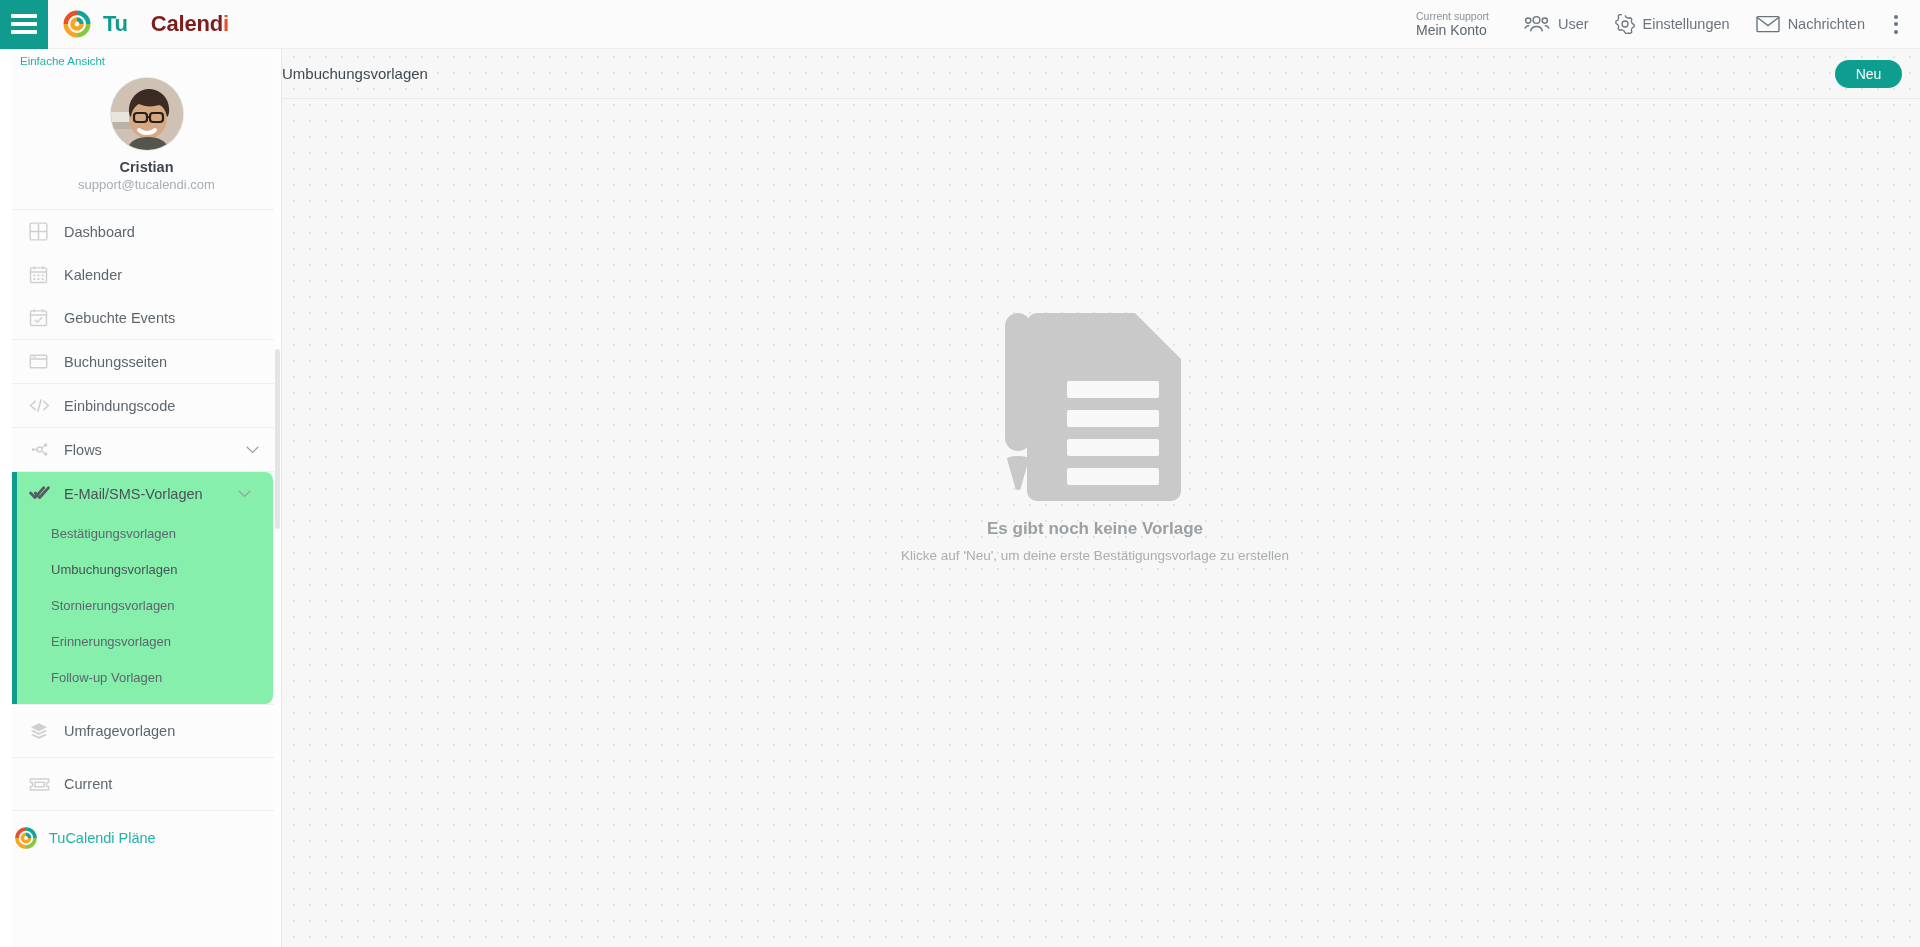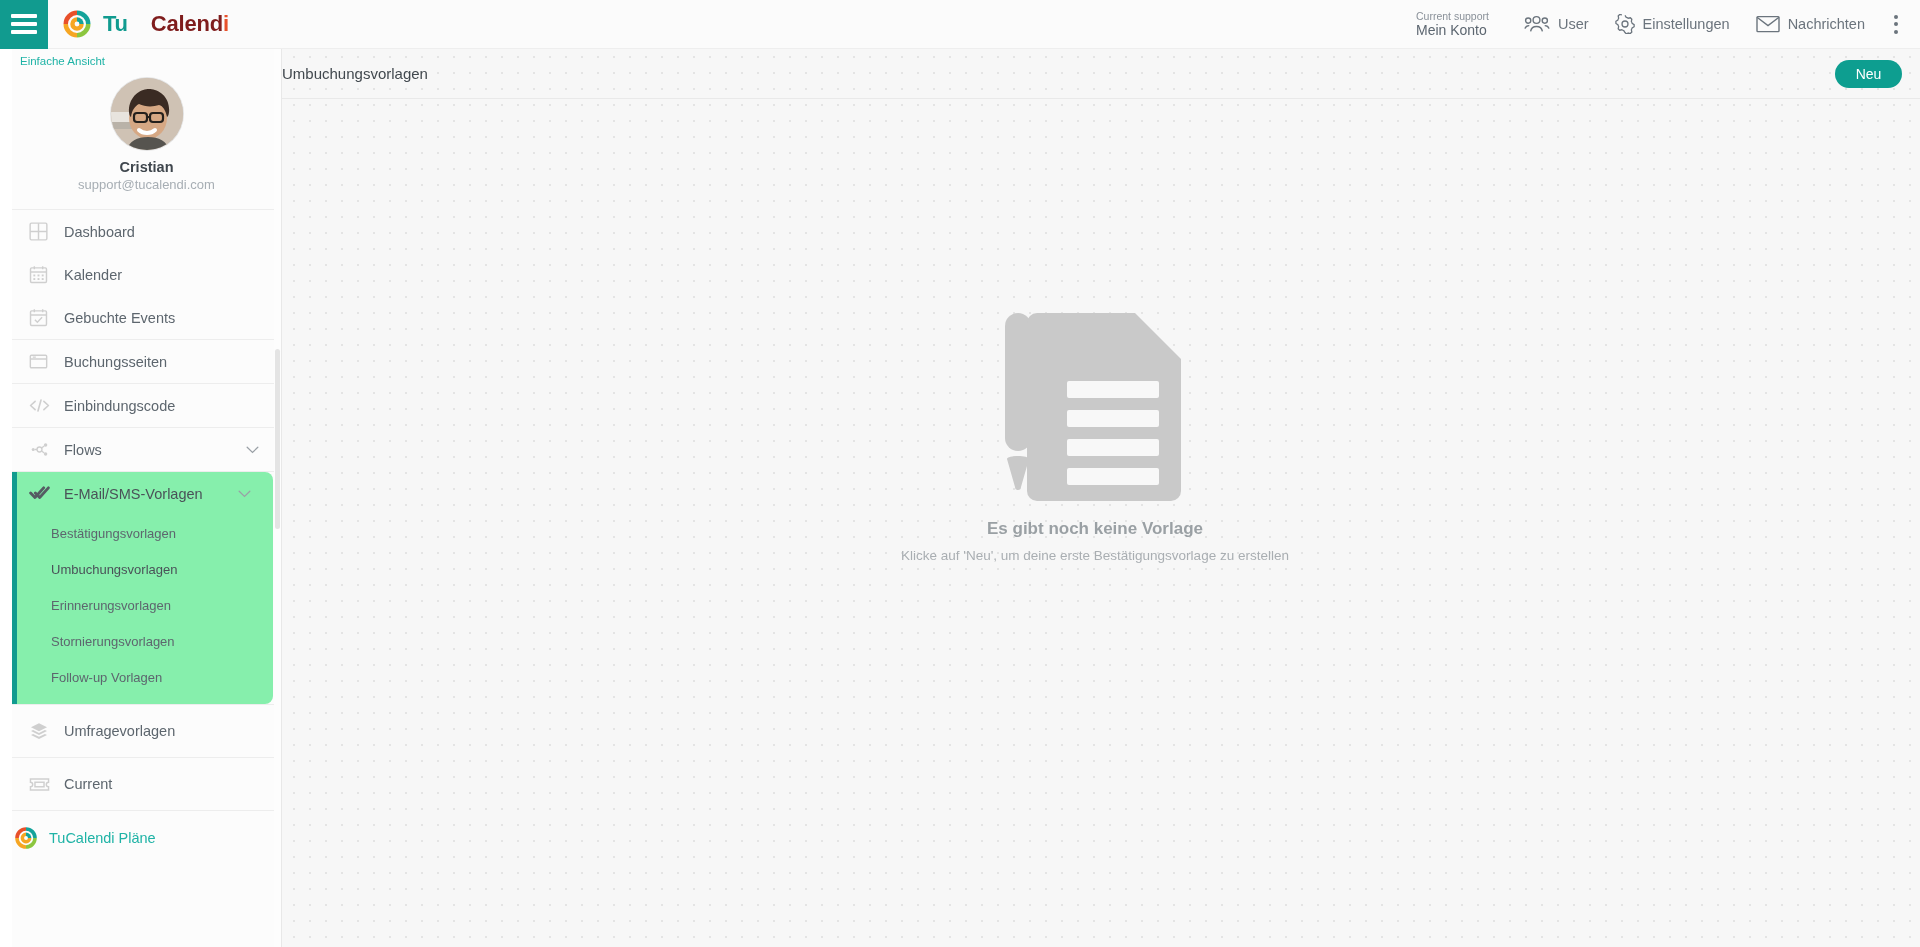--- a/index.html
+++ b/index.html
@@ -385,22 +385,22 @@
         <span class="nav-label">E-Mail/SMS-Vorlagen</span>
         <span class="chev">
           <svg width="13" height="8" viewBox="0 0 14 9" fill="none" stroke="currentColor" stroke-width="1.4" stroke-linecap="round">
             <path d="M1 1.4L7 7.2l6-5.8"></path>
           </svg>
         </span>
       </div>
       <div class="subnav">
         <div class="sub-item">Bestätigungsvorlagen</div>
         <div class="sub-item sel">Umbuchungsvorlagen</div>
+        <div class="sub-item">Stornierungsvorlagen</div>
         <div class="sub-item">Erinnerungsvorlagen</div>
-        <div class="sub-item">Stornierungsvorlagen</div>
         <div class="sub-item">Follow-up Vorlagen</div>
       </div>
     </div>
 
     <div class="nav-group" style="border-top:1px solid #ededed;">
       <div class="nav-item" style="height:52px;">
         <span class="nav-icon">
           <svg width="20" height="19" viewBox="0 0 20 20" fill="currentColor">
             <path d="M10 1.4L1.6 5.6 10 9.8l8.4-4.2z"></path>
             <path d="M1.6 9.6L10 13.8l8.4-4.2-2.2-1.1L10 11.6 3.8 8.5z"></path>

